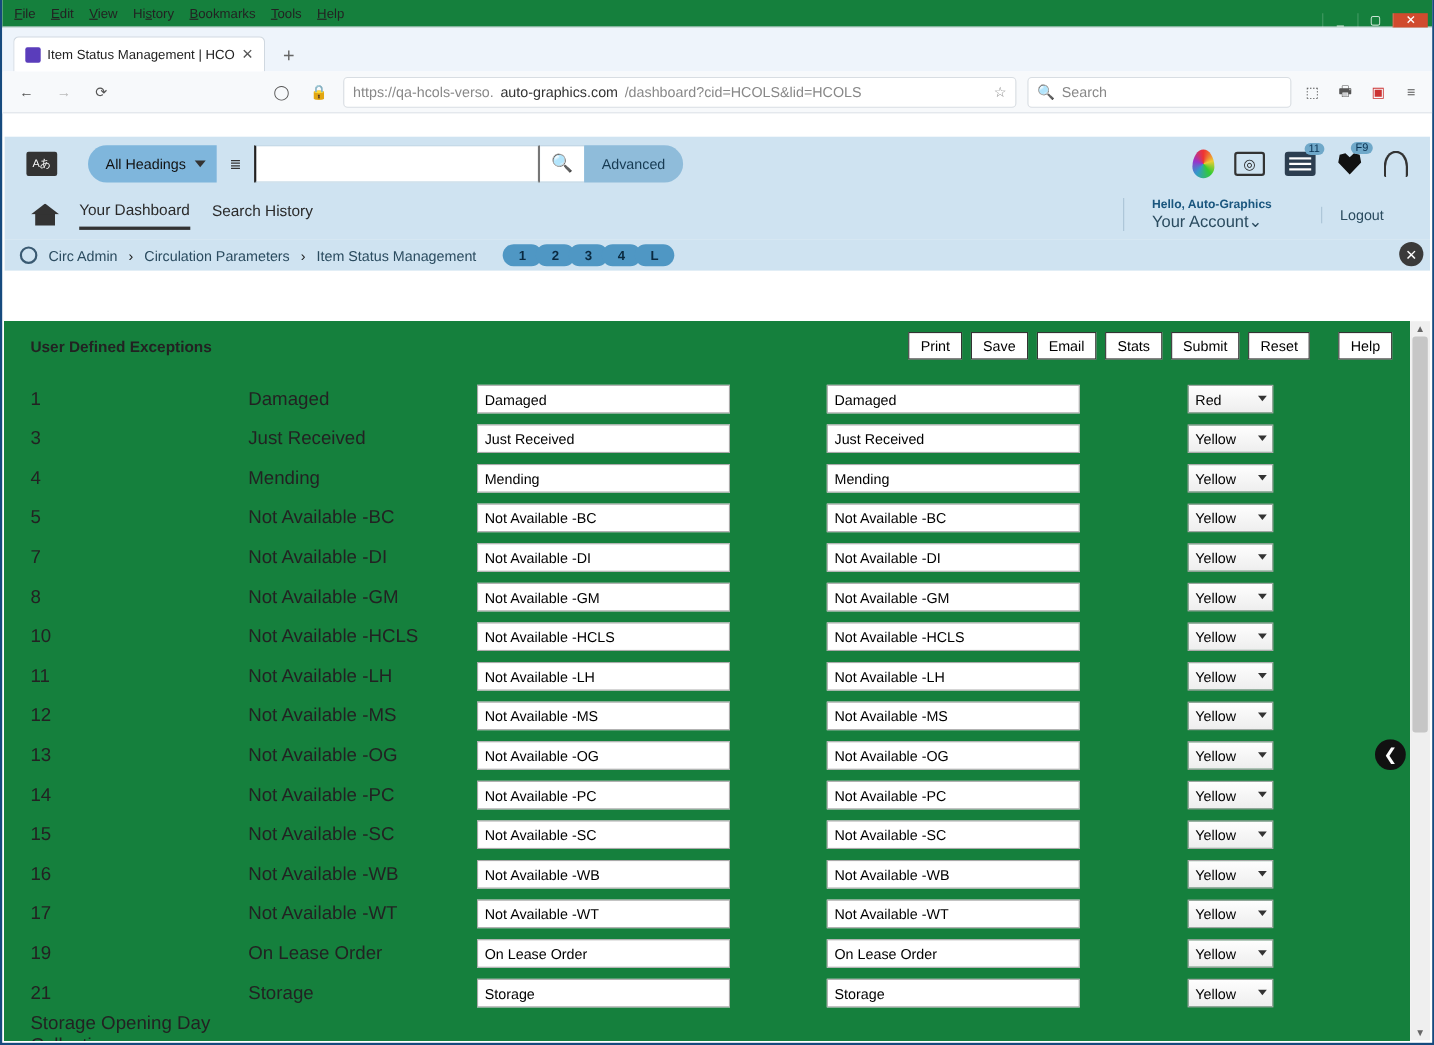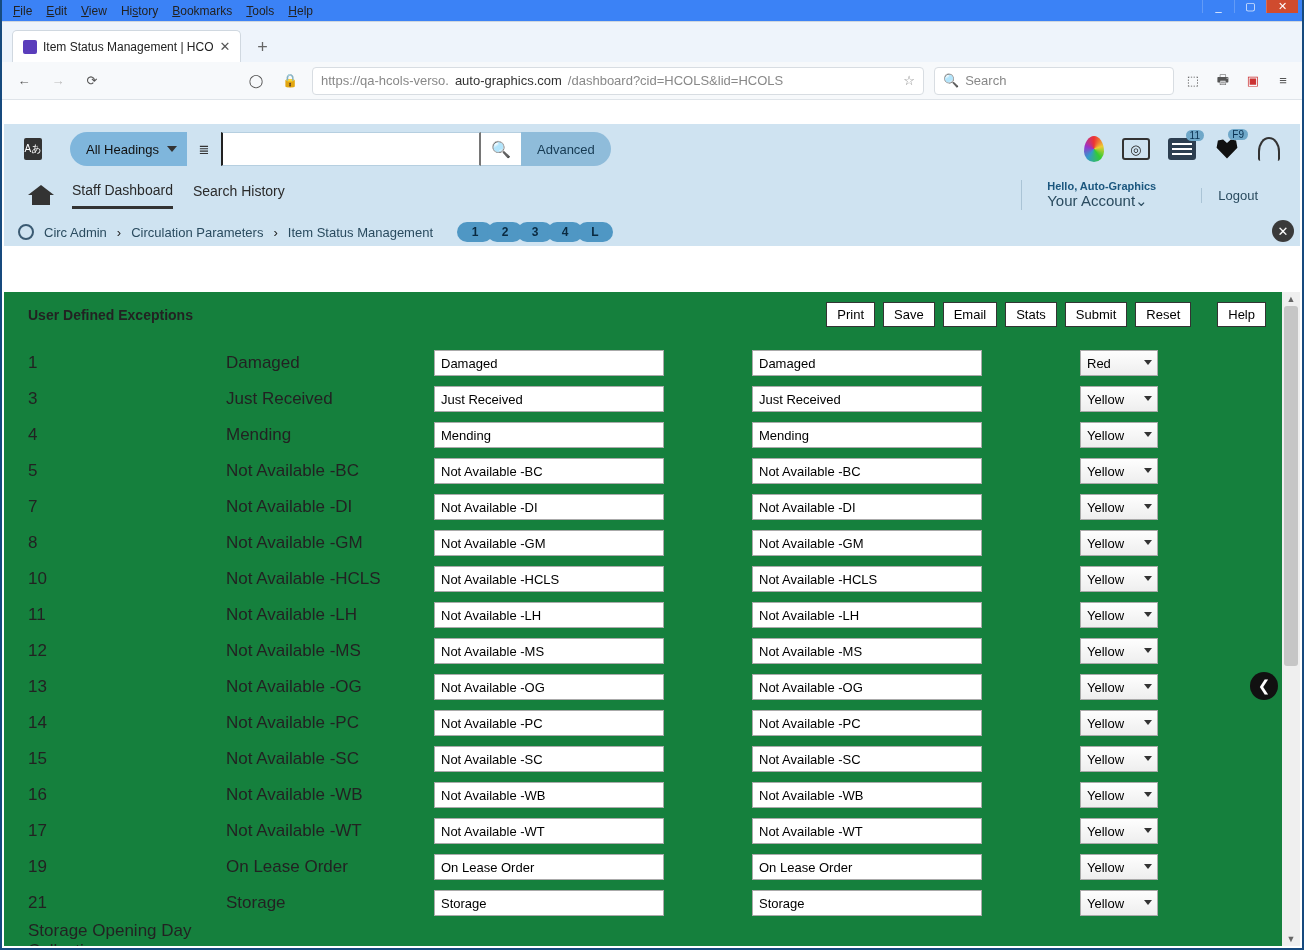--- a/index.html
+++ b/index.html
@@ -1,41 +1,41 @@
 <!DOCTYPE html>
 <html><head>
 <meta charset="utf-8">
 <style>
   * { box-sizing: border-box; }
   html, body { margin:0; padding:0; font-family: "Segoe UI", Arial, sans-serif; font-size:13px; color:#222; background:#eef4fb;}
   .window { border:2px solid #164a7e; border-top:none; background:#fff; width:1304px; height:950px; position:relative; overflow:hidden;}
   .winbtn { width:32px; display:flex; align-items:center; justify-content:center; color:#fff; font-size:11px; border-left:1px solid rgba(255,255,255,.2);}
   .winbtn.close{background:#d04b2e;}
-  .menubar { height:22px; background:#3b82f6; display:flex; align-items:center; gap:0; font-size:12px; padding:0 4px; border-bottom:1px solid #cfd7de;}
+  .menubar { height:22px; background:#15803d; display:flex; align-items:center; gap:0; font-size:12px; padding:12px 4px; border-bottom:1px solid #cfd7de;}
   .menubar span{padding:2px 7px;}
   .menubar span u{text-decoration:underline;}
   .tabstrip { height:40px; background:#eef4fb; display:flex; align-items:end; padding:4px 8px 0 10px; gap:6px;}
   .tab { height:32px; background:#fff; border:1px solid #d0d8e0; border-bottom:none; border-radius:5px 5px 0 0; display:flex; align-items:center; padding:0 10px; gap:6px; min-width:200px; font-size:12px;}
   .tab .favicon{width:14px;height:14px;background:#5a3dbb;border-radius:2px;}
   .tab .title{flex:1; white-space:nowrap; overflow:hidden; text-overflow:ellipsis;}
   .tab .x{color:#555;font-size:13px;}
   .newtab{width:30px;height:30px;display:flex;align-items:center;justify-content:center;color:#666;font-size:18px;}
   .urlbar { height:38px; background:#f7f9fb; display:flex; align-items:center; padding:0 10px; gap:10px; border-bottom:1px solid #dfe4e9;}
   .navbtn{width:24px;height:24px;display:flex;align-items:center;justify-content:center;color:#555;border-radius:4px;}
   .urlbox{flex:1;height:28px;border:1px solid #d8dde2;border-radius:4px;background:#fff;display:flex;align-items:center;padding:0 8px;gap:6px;color:#888;}
   .urlbox .host{color:#333;}
   .searchbox{width:240px;height:28px;border:1px solid #d8dde2;border-radius:4px;background:#fff;display:flex;align-items:center;padding:0 8px;gap:6px;color:#888;}
   .toolicons{display:flex;gap:12px;color:#555;align-items:center;}
   .toolicon{width:18px;height:18px;display:flex;align-items:center;justify-content:center;}
   
   .appwrap{position:absolute; left:2px; right:2px; top:124px; bottom:2px; overflow:hidden;}
   .appheader{background:#cfe3f1;padding:8px 20px 0 20px;}
   .brandrow{display:flex;align-items:center;gap:14px;}
   .brand{font-size:17px;color:#333;flex:0 0 320px;}
-  .translateicon{width:18px;height:22px;background:#333;color:#fff;display:flex;align-items:center;justify-content:center;font-size:10px;border-radius:2px;text-align:center;}
+  .translateicon{width:28px;height:22px;background:#333;color:#fff;display:flex;align-items:center;justify-content:center;font-size:10px;border-radius:2px;text-align:center;}
   .searchcluster{display:flex;align-items:center;}
   .allheadings{background:#7fb6dc;color:#111;height:34px;border-radius:17px 0 0 17px;display:flex;align-items:center;padding:0 28px 0 16px;gap:40px;position:relative;}
   .allheadings:after{content:"";border-left:5px solid transparent;border-right:5px solid transparent;border-top:6px solid #333;position:absolute;right:10px;top:14px;}
   .dbicon{width:34px;height:34px;background:#cfe3f1;display:flex;align-items:center;justify-content:center;color:#333;}
   .searchfield{background:#fff;height:34px;width:260px;border-top:1px solid #b6cfe0;border-bottom:1px solid #b6cfe0;}
   .searchgo{width:40px;height:34px;background:#fff;display:flex;align-items:center;justify-content:center;color:#4a90c2;border-top:1px solid #b6cfe0;border-bottom:1px solid #b6cfe0; font-size:16px;}
   .advanced{height:34px;background:#8fbcda;display:flex;align-items:center;padding:0 16px;border-radius:0 17px 17px 0;color:#163a52;}
   .righticons{margin-left:auto;display:flex;align-items:center;gap:18px;}
   .balloon{width:20px;height:26px;border-radius:50% 50% 50% 50% / 60% 60% 40% 40%;background:conic-gradient(#e33,#ec3,#3c3,#39c,#93c,#e33);position:relative;}
   .listicon{width:28px;height:22px;background:#2c3e50;border-radius:3px;position:relative;}
@@ -158,21 +158,21 @@
           </div>
           <div style="position:relative;">
             <div class="heart"></div>
             <div class="badge">F9</div>
           </div>
           <div class="bell"></div>
         </div>
       </div>
       <div class="navrow">
         <div class="hicon"></div>
-        <div class="navlink active">Staff Dashboard</div>
+        <div class="navlink active">Your Dashboard</div>
         <div class="navlink">Search History</div>
         <div class="accountbox">
           <div class="hello">Hello, Auto-Graphics</div>
           <div class="youracc"><span>Your Account</span><span>⌄</span></div>
         </div>
         <div class="logout">Logout</div>
       </div>
     </div>
 
     <div class="breadbar">

